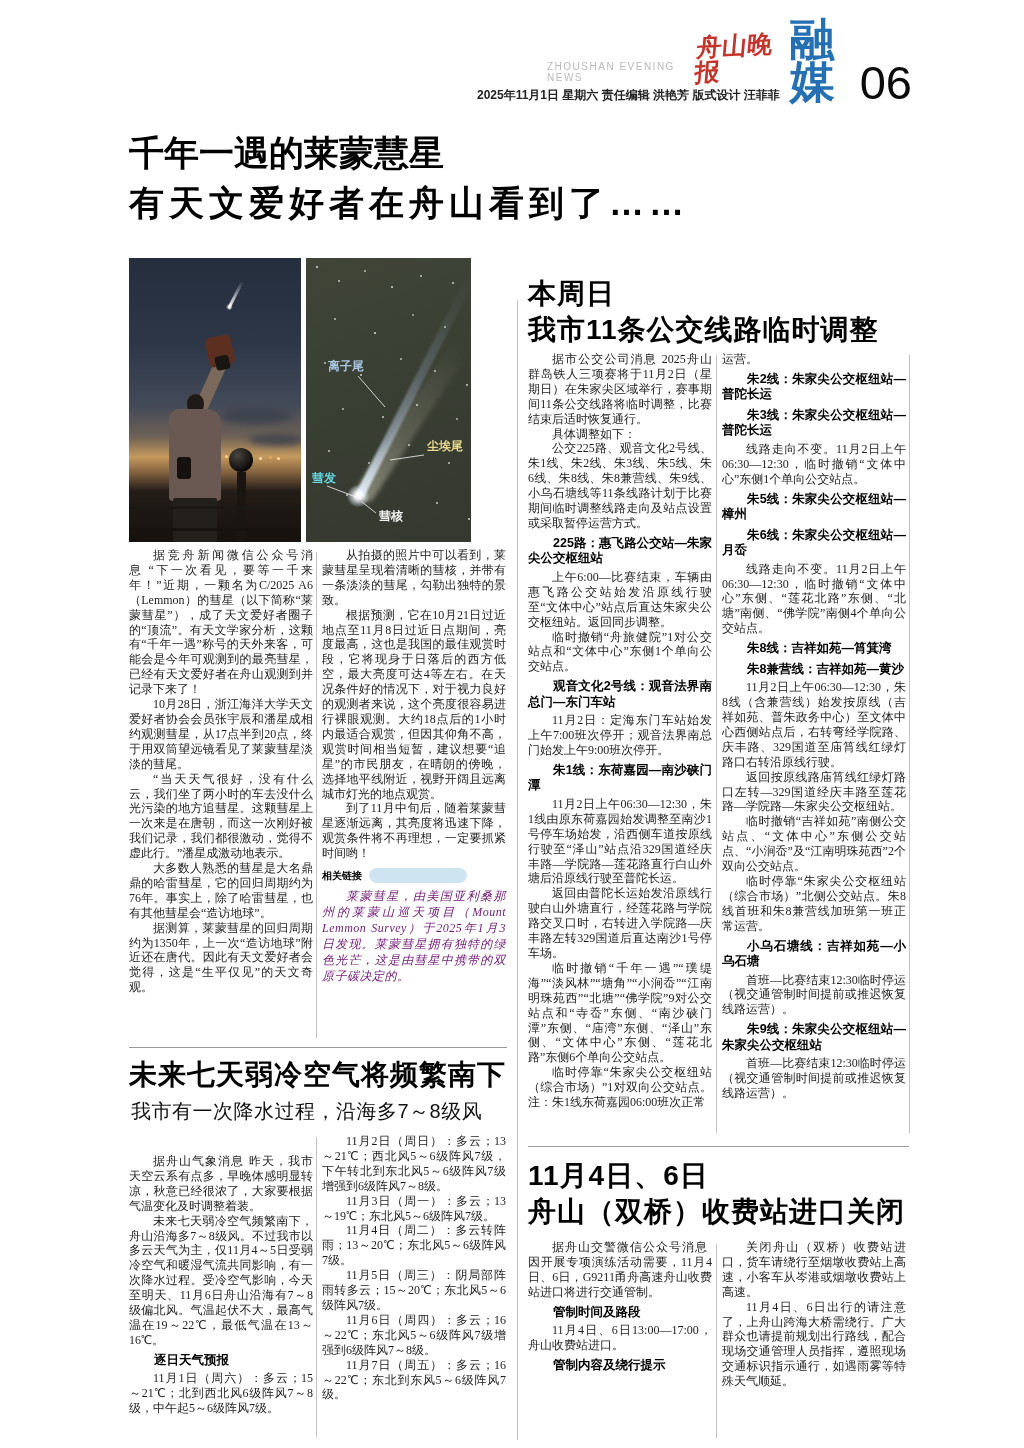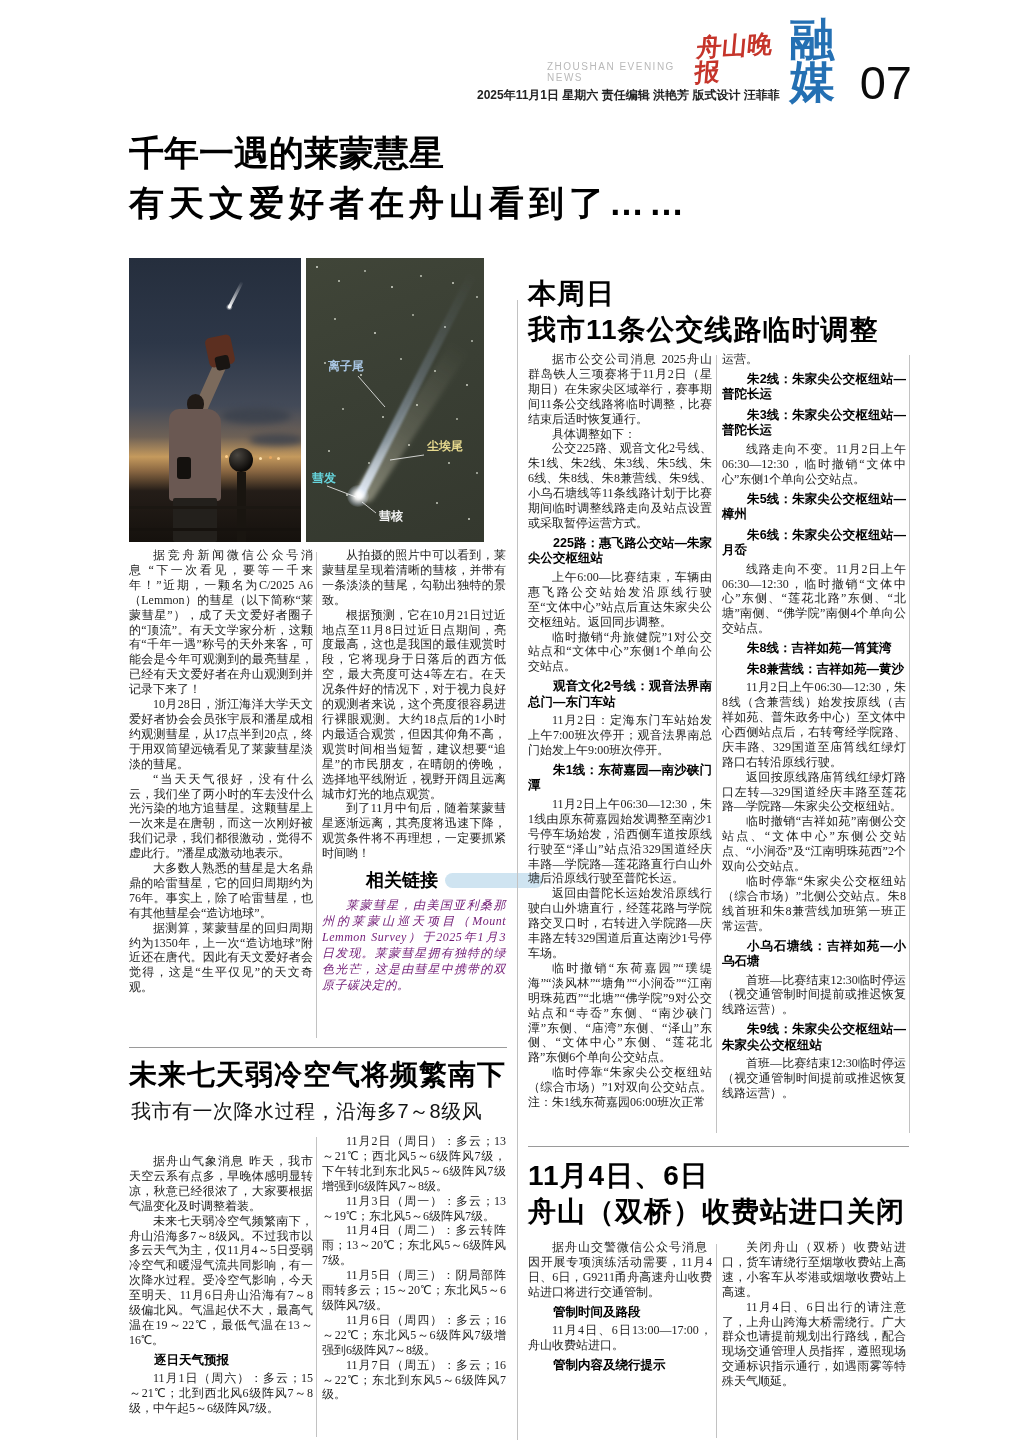--- a/index.html
+++ b/index.html
@@ -17,21 +17,21 @@
   .hdr-div{width:1px;height:46px;background:#9a9a9a;margin:0 10px 0 12px;}
   .page-num{font-family:"Liberation Sans",sans-serif;font-size:47px;line-height:.92;color:#0b0b0b;}
   
   #headline{position:absolute;left:129px;top:128px;}
   #headline .h1{font-family:"Liberation Sans",sans-serif;font-weight:700;font-size:35px;line-height:50px;color:#000;}
   #headline .h1.l2{letter-spacing:5px;}
   
   #photos{position:absolute;left:129px;top:258px;width:358px;height:284px;display:flex;gap:5px;}
   .photo{position:relative;overflow:hidden;height:284px;}
   #photoL{width:172px;background:linear-gradient(180deg,#252e3d 0%,#2d3748 30%,#434a58 52%,#6e6156 63%,#c59a5d 70%,#8a6742 75%,#241d18 82%,#15110d 100%);}
-  #photoR{width:178px;background:linear-gradient(160deg,#404538 0%,#3a3f34 45%,#34382e 100%);}
+  #photoR{width:165px;background:linear-gradient(160deg,#404538 0%,#3a3f34 45%,#34382e 100%);}
   .streakS{position:absolute;left:105px;top:22px;width:3px;height:30px;transform:rotate(27deg);
            background:linear-gradient(to top,#ffffff,rgba(255,255,255,0));border-radius:2px;}
   .streakS:after{content:"";position:absolute;left:-2px;bottom:-2px;width:7px;height:7px;border-radius:50%;
            background:radial-gradient(circle,#fff 0%,rgba(255,255,255,0) 70%);}
   .cloud{position:absolute;background:#39404c;border-radius:50%;filter:blur(3px);opacity:.8;}
   .citylights{position:absolute;left:96px;top:197px;width:3px;height:3px;border-radius:50%;background:#ffcf8a;
            box-shadow:14px 1px #ffd79a,24px 0 #f3b36a,34px 2px #ffe3ae,44px 1px #e8a75f,52px 2px #ffd79a;}
   .head{position:absolute;left:58px;top:136px;width:17px;height:19px;border-radius:50% 50% 45% 45%;background:#201a16;}
   .torso{position:absolute;left:40px;top:151px;width:52px;height:92px;border-radius:10px 14px 4px 4px;background:#6a5852;}
   .torso:after{content:"";position:absolute;left:8px;top:48px;width:14px;height:22px;background:#14110e;border-radius:3px;}
@@ -62,21 +62,21 @@
   .ph-svg{position:absolute;left:0;top:0;}
   .ph-svg text{font-family:"Liberation Sans",sans-serif;font-size:12px;font-weight:700;}
   .ph-svg line{stroke:rgba(255,255,255,.85);stroke-width:.9;}
   
   .colbox{position:absolute;width:184px;}
   .colbox p{margin:0;font-size:12px;line-height:14.9px;text-indent:2em;text-align:justify;color:#1c1c1c;}
   .colbox p.sub{font-family:"Liberation Sans",sans-serif;font-weight:700;font-size:12.5px;line-height:15.5px;margin:5px 0 3px;color:#000;}
   .colbox p.note{font-style:italic;color:#701a75;letter-spacing:.5px;line-height:16px;}
   .colbox b.lead{font-family:"Liberation Sans",sans-serif;font-weight:400;margin-right:5px;}
   .related{margin:7px 0 5px;display:flex;align-items:center;gap:7px;}
-  .related b{font-family:"Liberation Sans",sans-serif;font-weight:700;font-size:18px;color:#000;white-space:nowrap;margin-left:44px;}
+  .related b{font-family:"Liberation Sans",sans-serif;font-weight:700;font-size:10px;color:#000;white-space:nowrap;}
   .related .pill{flex:0 0 98px;height:15px;border-radius:8px;background:#cfe4f1;}
   
   .sec-title{position:absolute;font-family:"Liberation Sans",sans-serif;font-weight:700;color:#000;line-height:36px;font-size:28px;letter-spacing:1px;}
   .sec-sub{position:absolute;font-family:"Liberation Sans",sans-serif;font-weight:400;color:#111;font-size:20px;letter-spacing:.5px;}
   
   .vrule{position:absolute;width:1px;background:#c2c2c2;}
   .hrule{position:absolute;height:1px;background:#9a9a9a;}
 </style>
 </head>
 <body>
@@ -86,21 +86,21 @@
   <div id="header">
     <div class="mast-left">
       <div class="mast-row1">
         <span class="mast-en">ZHOUSHAN EVENING NEWS</span>
         <span class="mast-cn">舟山晚报</span>
       </div>
       <div class="date-line">2025年11月1日  星期六  责任编辑 洪艳芳  版式设计 汪菲菲</div>
     </div>
     <div class="brand">融媒</div>
     <div class="hdr-div"></div>
-    <div class="page-num">07</div>
+    <div class="page-num">06</div>
   </div>
 
   <div id="headline">
     <div class="h1 l1">千年一遇的莱蒙慧星</div>
     <div class="h1 l2">有天文爱好者在舟山看到了……</div>
   </div>
 
   <div id="photos">
     <div class="photo" id="photoL">
       <div class="streakS"></div>
@@ -171,21 +171,21 @@
       <p class="body">具体调整如下：</p>
       <p class="body">公交225路、观音文化2号线、朱1线、朱2线、朱3线、朱5线、朱6线、朱8线、朱8兼营线、朱9线、小乌石塘线等11条线路计划于比赛期间临时调整线路走向及站点设置或采取暂停运营方式。</p>
       <p class="sub">225路：惠飞路公交站—朱家尖公交枢纽站</p>
       <p class="body">上午6:00—比赛结束，车辆由惠飞路公交站始发沿原线行驶至“文体中心”站点后直达朱家尖公交枢纽站。返回同步调整。</p>
       <p class="body">临时撤销“舟旅健院”1对公交站点和“文体中心”东侧1个单向公交站点。</p>
       <p class="sub">观音文化2号线：观音法界南总门—东门车站</p>
       <p class="body">11月2日：定海东门车站始发上午7:00班次停开；观音法界南总门始发上午9:00班次停开。</p>
       <p class="sub">朱1线：东荷嘉园—南沙硖门潭</p>
       <p class="body">11月2日上午06:30—12:30，朱1线由原东荷嘉园始发调整至南沙1号停车场始发，沿西侧车道按原线行驶至“泽山”站点沿329国道经庆丰路—学院路—莲花路直行白山外塘后沿原线行驶至普陀长运。</p>
       <p class="body">返回由普陀长运始发沿原线行驶白山外塘直行，经莲花路与学院路交叉口时，右转进入学院路—庆丰路左转329国道后直达南沙1号停车场。</p>
-      <p class="body">临时撤销“东荷嘉园”“璞缇海”“淡风林”“塘角”“小涧岙”“江南明珠苑西”“北塘”“佛学院”9对公交站点和“寺岙”东侧、“南沙硖门潭”东侧、“庙湾”东侧、“泽山”东侧、“文体中心”东侧、“莲花北路”东侧6个单向公交站点。</p>
+      <p class="body">临时撤销“千年一遇”“璞缇海”“淡风林”“塘角”“小涧岙”“江南明珠苑西”“北塘”“佛学院”9对公交站点和“寺岙”东侧、“南沙硖门潭”东侧、“庙湾”东侧、“泽山”东侧、“文体中心”东侧、“莲花北路”东侧6个单向公交站点。</p>
       <p class="body">临时停靠“朱家尖公交枢纽站（综合市场）”1对双向公交站点。注：朱1线东荷嘉园06:00班次正常</p>
     </div>
   <div class="colbox" style="left:722px;top:352px;">
       <p class="body" style="text-indent: 0px;">运营。</p>
       <p class="sub">朱2线：朱家尖公交枢纽站—普陀长运</p>
       <p class="sub">朱3线：朱家尖公交枢纽站—普陀长运</p>
       <p class="body">线路走向不变。11月2日上午06:30—12:30，临时撤销“文体中心”东侧1个单向公交站点。</p>
       <p class="sub">朱5线：朱家尖公交枢纽站—樟州</p>
       <p class="sub">朱6线：朱家尖公交枢纽站—月岙</p>
       <p class="body">线路走向不变。11月2日上午06:30—12:30，临时撤销“文体中心”东侧、“莲花北路”东侧、“北塘”南侧、“佛学院”南侧4个单向公交站点。</p>

